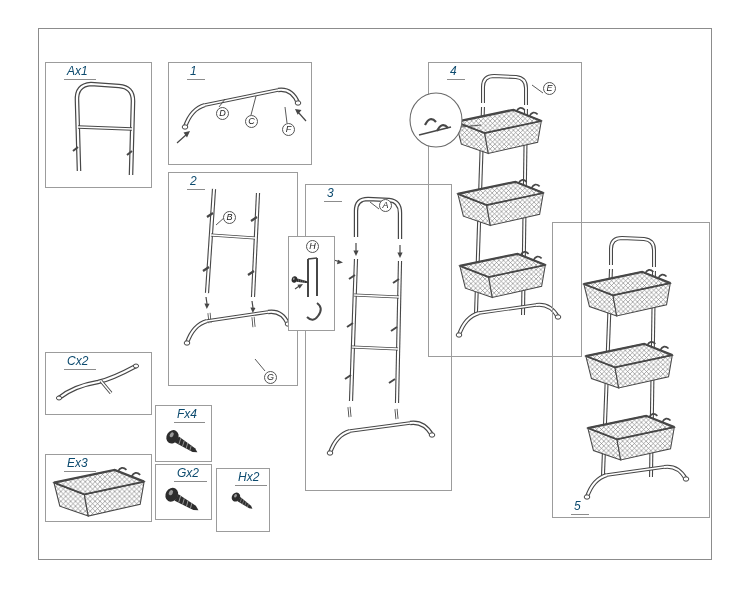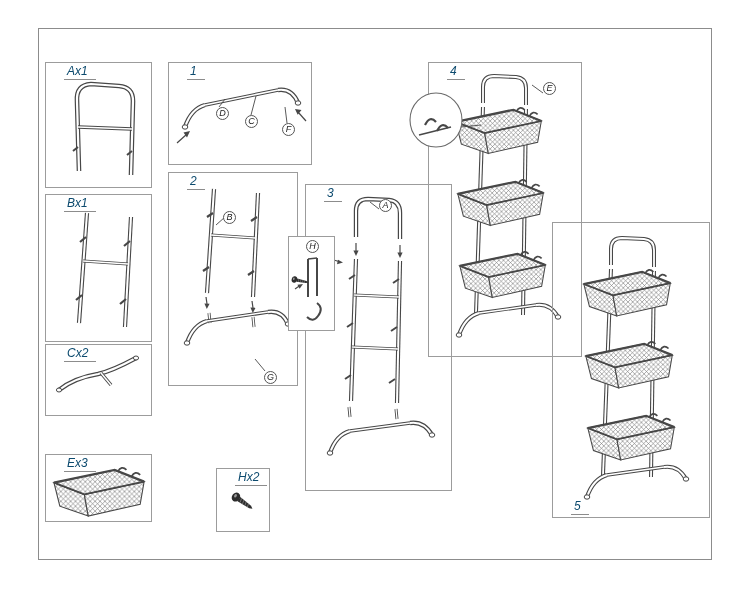--- a/index.html
+++ b/index.html
@@ -63,36 +63,22 @@
       <g>
         <path d="M33,108 L31,38 Q30,22 45,21 L73,23 Q87,24 87,38 L85,112" stroke="#474747" stroke-width="4.6" fill="none"></path>
         <path d="M33,108 L31,38 Q30,22 45,21 L73,23 Q87,24 87,38 L85,112" stroke="#ffffff" stroke-width="2.2" fill="none"></path>
         <path d="M32,64 L86,66" stroke="#474747" stroke-width="3.4" fill="none"></path>
         <path d="M32,64 L86,66" stroke="#ffffff" stroke-width="1.5" fill="none"></path>
         <path d="M32,84 l-5,4 M86,88 l-5,4" stroke="#474747" stroke-width="2" fill="none"></path>
       </g>
     </svg>
   </section>
 
-  <section class="panel" style="left:45px;top:194px;width:107px;height:148px">
-    <span class="plabel">Bx1</span>
-    <svg width="105" height="146">
-      <g>
-        <path d="M41,18 L33,128" stroke="#474747" stroke-width="4.2" fill="none"></path>
-        <path d="M41,18 L33,128" stroke="#ffffff" stroke-width="2" fill="none"></path>
-        <path d="M85,22 L79,132" stroke="#474747" stroke-width="4.2" fill="none"></path>
-        <path d="M85,22 L79,132" stroke="#ffffff" stroke-width="2" fill="none"></path>
-        <path d="M37,66 L82,69" stroke="#474747" stroke-width="3.2" fill="none"></path>
-        <path d="M37,66 L82,69" stroke="#ffffff" stroke-width="1.4" fill="none"></path>
-        <path d="M40,42 l-6,5 M84,46 l-6,5 M36,100 l-6,5 M80,104 l-6,5" stroke="#474747" stroke-width="2.2" fill="none"></path>
-      </g>
-    </svg>
-  </section>
-
-  <section class="panel" style="left:45px;top:344px;width:107px;height:72px">
+
+  <section class="panel" style="left:45px;top:352px;width:107px;height:63px">
     <span class="plabel">Cx2</span>
     <svg width="105" height="54">
       <g>
         <path d="M90,13 Q66,26 52,29 Q28,33 13,45" stroke="#474747" stroke-width="4.4" fill="none"></path>
         <path d="M90,13 Q66,26 52,29 Q28,33 13,45" stroke="#ffffff" stroke-width="2" fill="none"></path>
         <path d="M55,28 L65,40" stroke="#474747" stroke-width="3.4" fill="none"></path>
         <path d="M55,28 L65,40" stroke="#ffffff" stroke-width="1.5" fill="none"></path>
         <ellipse cx="90" cy="13" rx="2.6" ry="2" fill="#ffffff" stroke="#474747" stroke-width="1"></ellipse>
         <ellipse cx="13" cy="45" rx="2.6" ry="2" fill="#ffffff" stroke="#474747" stroke-width="1"></ellipse>
       </g>
@@ -293,21 +279,33 @@
         <path d="M54,252 L111,244" stroke="#474747" stroke-width="3.4" fill="none"></path>
         <path d="M54,252 L111,244" stroke="#ffffff" stroke-width="1.5" fill="none"></path>
         <path d="M111,244 Q125,242 133,256" stroke="#474747" stroke-width="4.2" fill="none"></path>
         <path d="M111,244 Q125,242 133,256" stroke="#ffffff" stroke-width="2" fill="none"></path>
         <ellipse cx="34" cy="274" rx="2.8" ry="2.2" fill="#ffffff" stroke="#474747" stroke-width="1"></ellipse>
         <ellipse cx="133" cy="256" rx="2.8" ry="2.2" fill="#ffffff" stroke="#474747" stroke-width="1"></ellipse>
       </g>
     </svg>
   </section>
 
-
+  <section class="panel" style="left:155px;top:405px;width:57px;height:57px">
+    <span class="plabel">Fx4</span>
+    <svg width="55" height="55">
+      <use href="#bolt" transform="translate(12,28) rotate(32) scale(1.05)"></use>
+    </svg>
+  </section>
+
+  <section class="panel" style="left:155px;top:464px;width:57px;height:56px">
+    <span class="plabel">Gx2</span>
+    <svg width="55" height="54">
+      <use href="#bolt" transform="translate(11,27) rotate(30) scale(1.1)"></use>
+    </svg>
+  </section>
 
   <section class="panel" style="left:216px;top:468px;width:54px;height:64px">
     <span class="plabel">Hx2</span>
     <svg width="52" height="50">
       <use href="#bolt" transform="translate(16,26) rotate(35) scale(0.72)"></use>
     </svg>
   </section>
 
 </div>
 

